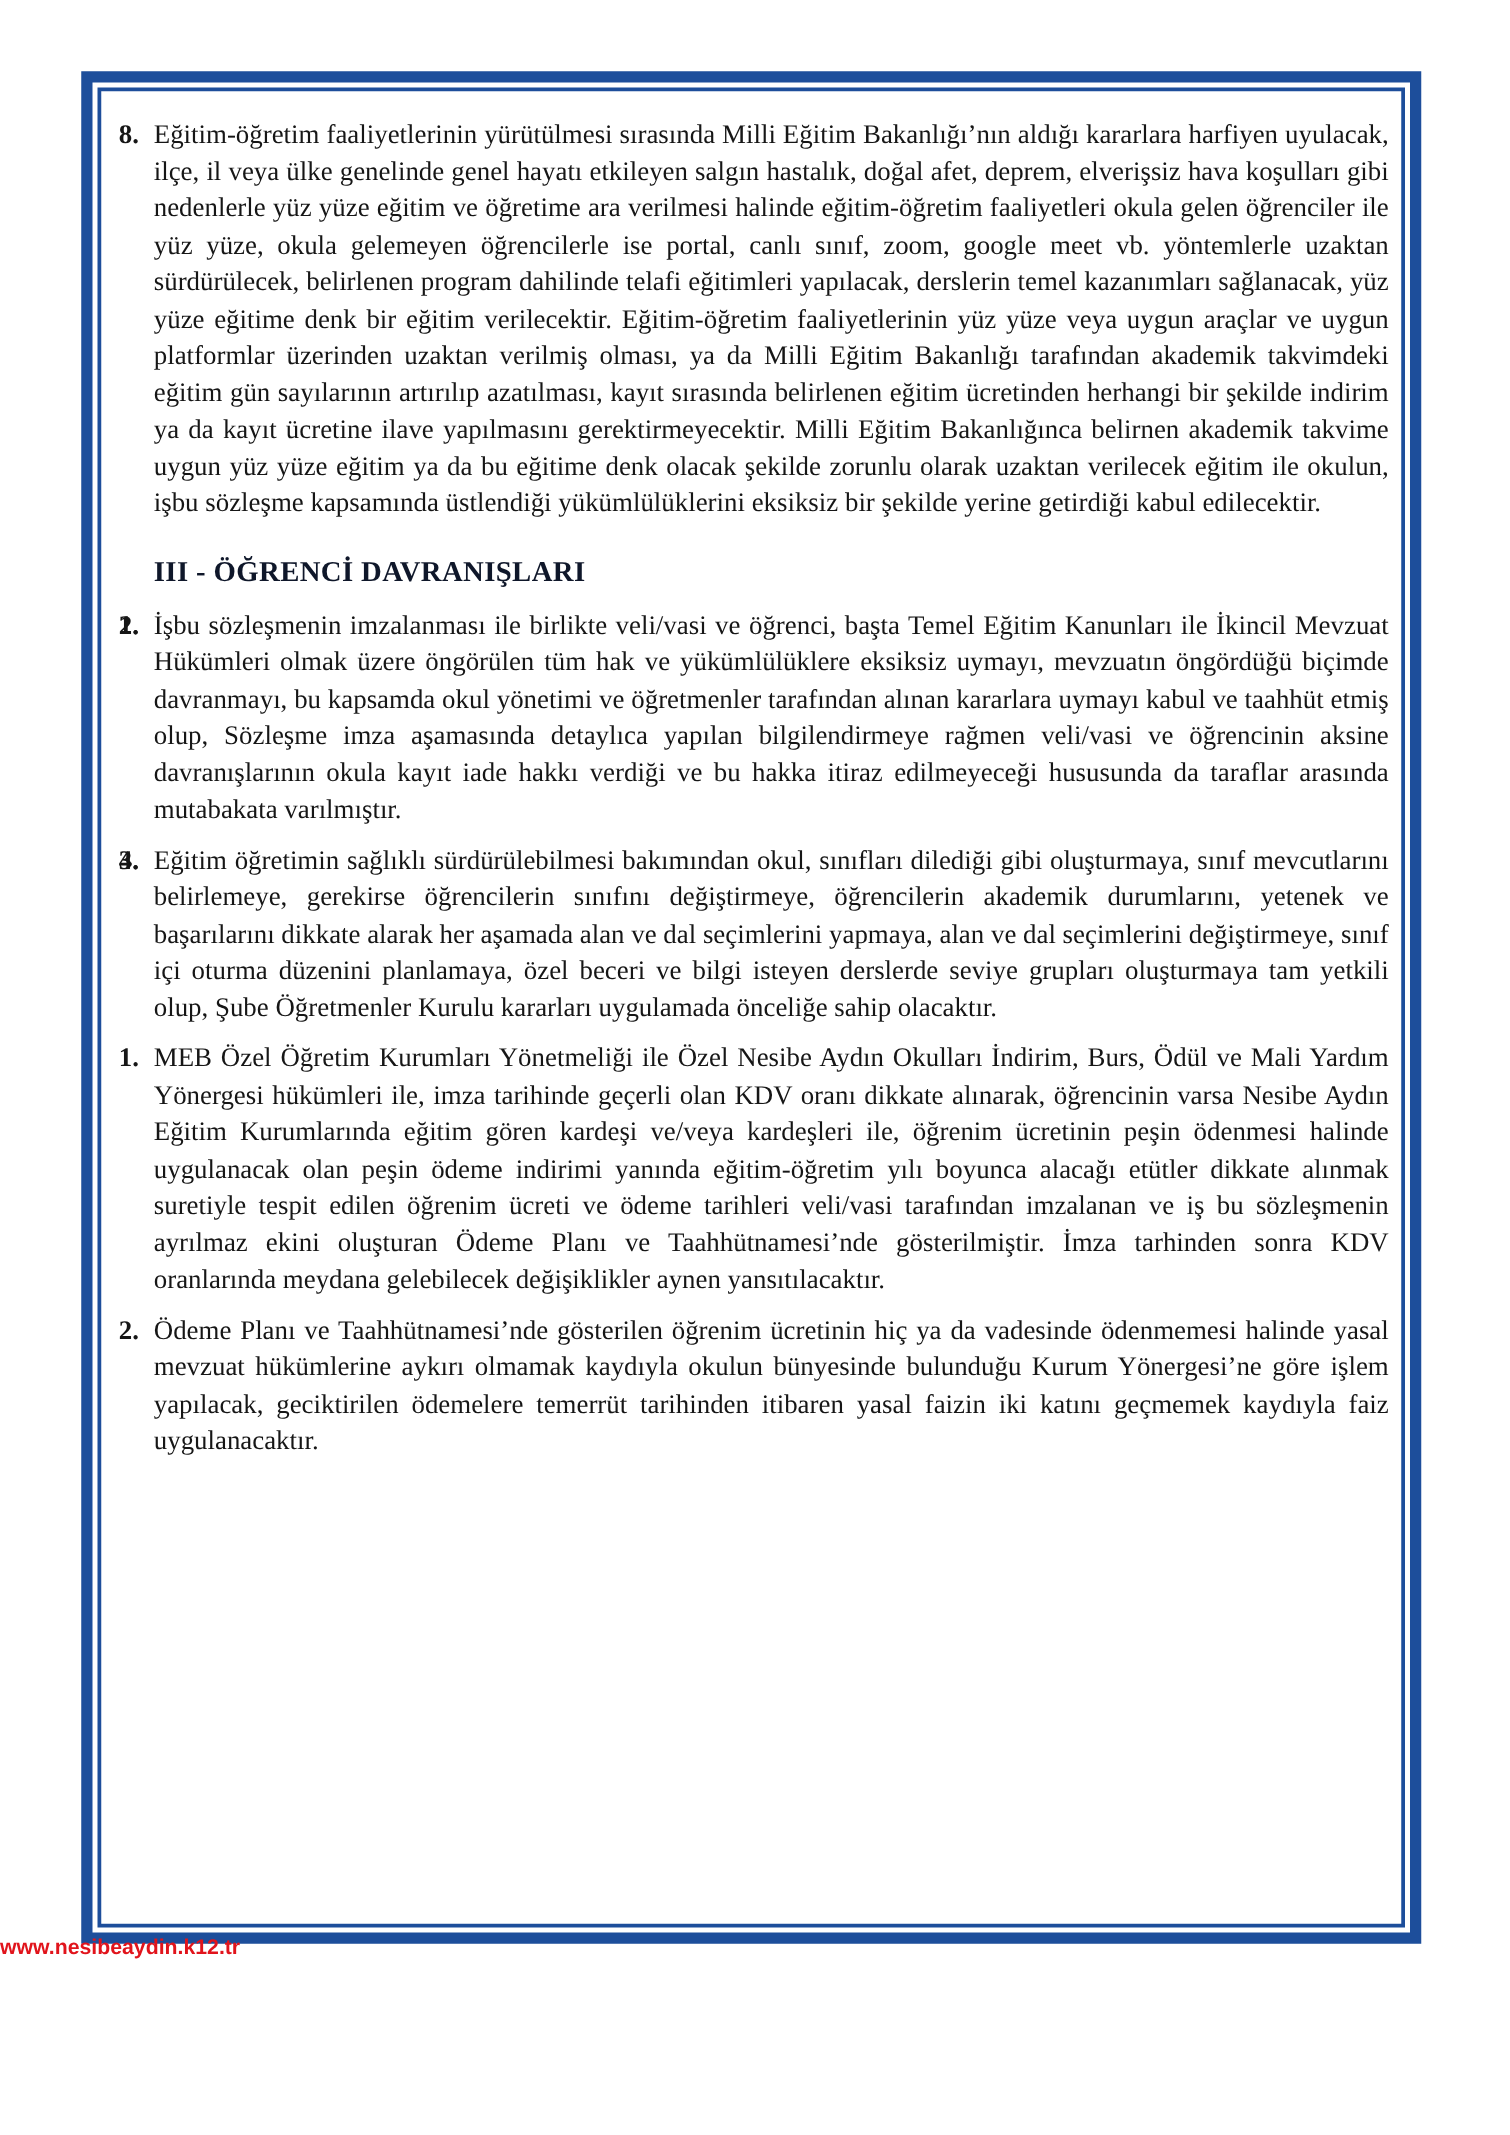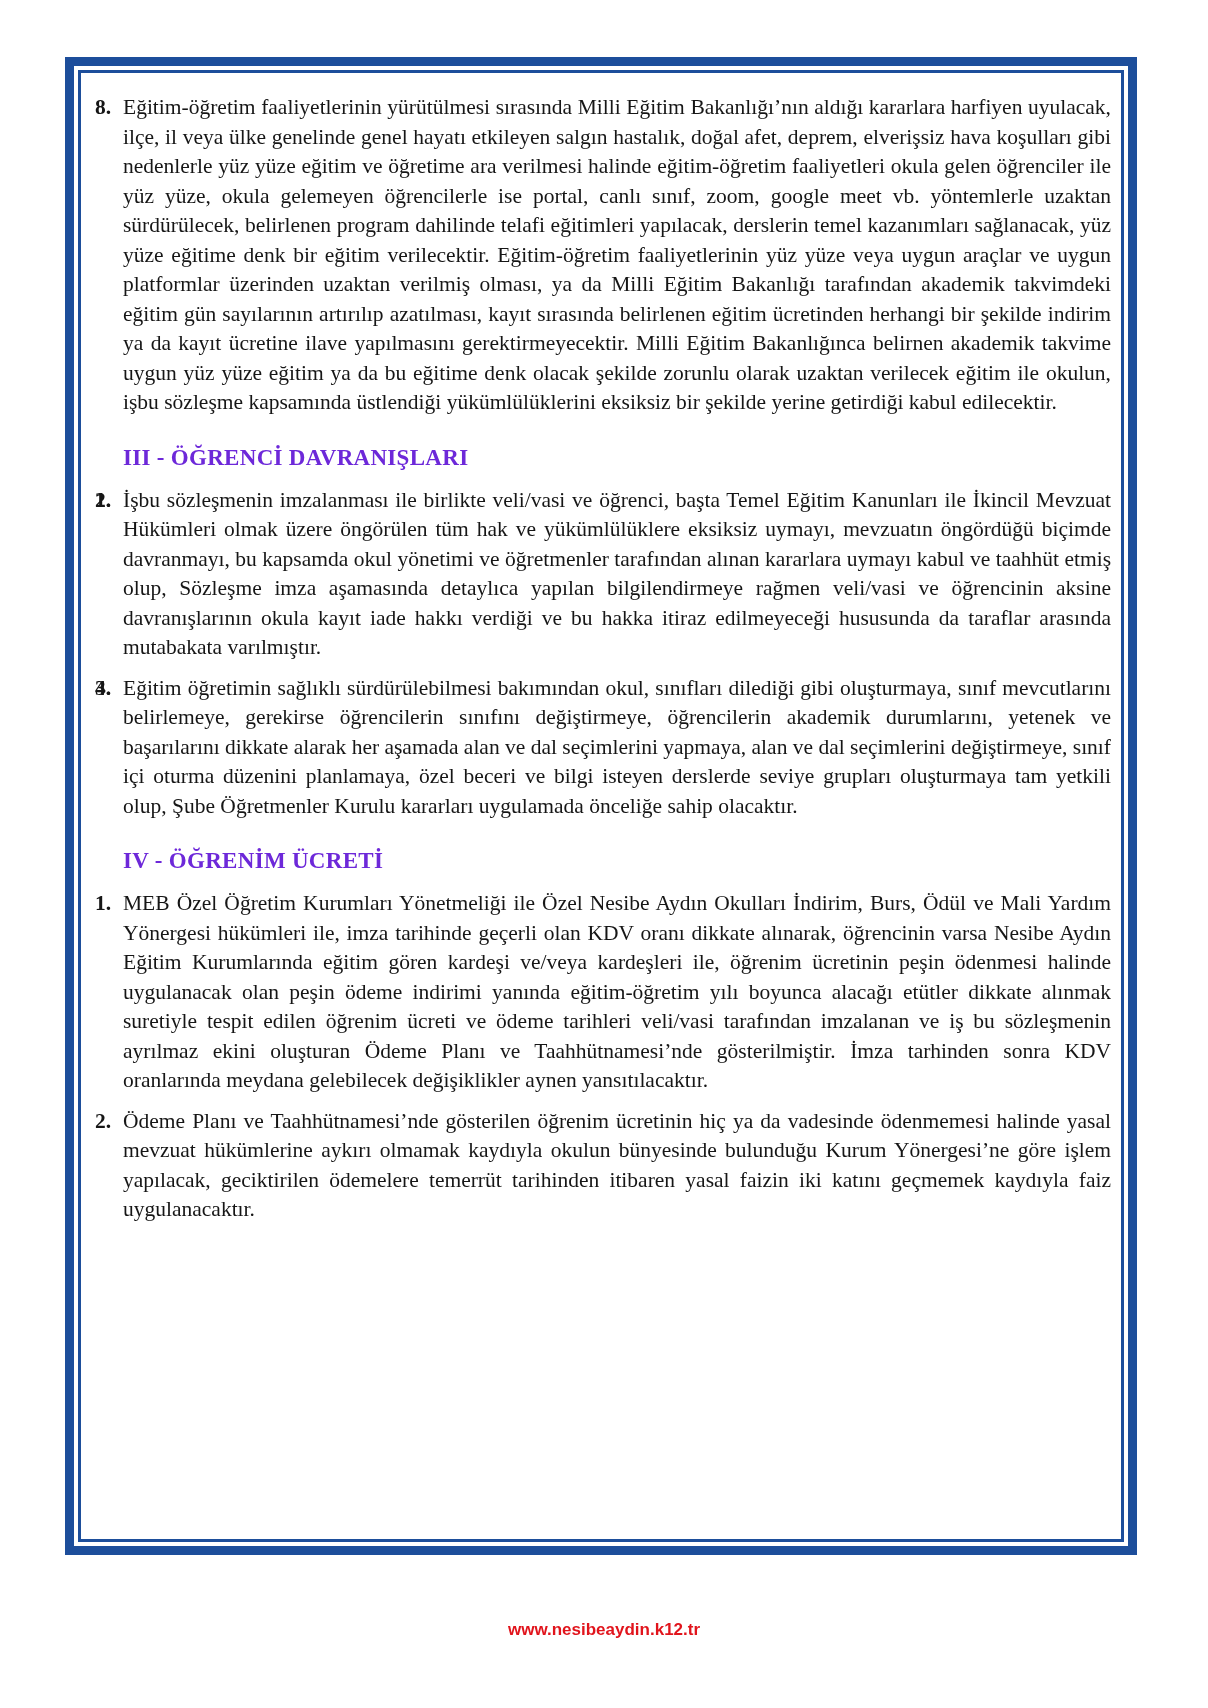--- a/index.html
+++ b/index.html
@@ -46,29 +46,29 @@
   .doc-item .num {
     position: absolute;
     left: 0;
     top: 0;
     font-weight: bold;
   }
   .section-title {
     margin: 27px 0 15px 28px;
     font-size: 23px;
     font-weight: bold;
-    color: #6d28d9;
+    color: #0f172a;
     letter-spacing: 0.3px;
   }
   .footer-url {
     position: absolute;
     left: 0;
-    top: 1620px;
+    top: 1548px;
     width: 1208px;
-    text-align: center;
+    text-align: left;
     font-family: "Liberation Sans", sans-serif;
     font-weight: bold;
     font-size: 17px;
     color: #e1141c;
   }
 </style>
 </head>
 <body>
 
 <div class="page">
@@ -90,21 +90,20 @@
         <span>İşbu sözleşmenin imzalanması ile birlikte veli/vasi ve öğrenci, başta Temel Eğitim Kanunları ile İkincil Mevzuat Hükümleri olmak üzere öngörülen tüm hak ve yükümlülüklere eksiksiz uymayı, mevzuatın öngördüğü biçimde davranmayı, bu kapsamda okul yönetimi ve öğretmenler tarafından alınan kararlara uymayı kabul ve taahhüt etmiş olup, Sözleşme imza aşamasında detaylıca yapılan bilgilendirmeye rağmen veli/vasi ve öğrencinin aksine davranışlarının okula kayıt iade hakkı verdiği ve bu hakka itiraz edilmeyeceği hususunda da taraflar arasında mutabakata varılmıştır.</span>
       </div>
       <div class="doc-item">
         <span class="num">3.</span>
       </div>
       <div class="doc-item">
         <span class="num">4.</span>
         <span>Eğitim öğretimin sağlıklı sürdürülebilmesi bakımından okul, sınıfları dilediği gibi oluşturmaya, sınıf mevcutlarını belirlemeye, gerekirse öğrencilerin sınıfını değiştirmeye, öğrencilerin akademik durumlarını, yetenek ve başarılarını dikkate alarak her aşamada alan ve dal seçimlerini yapmaya, alan ve dal seçimlerini değiştirmeye, sınıf içi oturma düzenini planlamaya, özel beceri ve bilgi isteyen derslerde seviye grupları oluşturmaya tam yetkili olup, Şube Öğretmenler Kurulu kararları uygulamada önceliğe sahip olacaktır.</span>
       </div>
 
-      <div class="section-title">IV - ÖĞRENİM ÜCRETİ</div>
 
       <div class="doc-item">
         <span class="num">1.</span>
         <span>MEB Özel Öğretim Kurumları Yönetmeliği ile Özel Nesibe Aydın Okulları İndirim, Burs, Ödül ve Mali Yardım Yönergesi hükümleri ile, imza tarihinde geçerli olan KDV oranı dikkate alınarak, öğrencinin varsa Nesibe Aydın Eğitim Kurumlarında eğitim gören kardeşi ve/veya kardeşleri ile, öğrenim ücretinin peşin ödenmesi halinde uygulanacak olan peşin ödeme indirimi yanında eğitim-öğretim yılı boyunca alacağı etütler dikkate alınmak suretiyle tespit edilen öğrenim ücreti ve ödeme tarihleri veli/vasi tarafından imzalanan ve iş bu sözleşmenin ayrılmaz ekini oluşturan Ödeme Planı ve Taahhütnamesi’nde gösterilmiştir. İmza tarhinden sonra KDV oranlarında meydana gelebilecek değişiklikler aynen yansıtılacaktır.</span>
       </div>
       <div class="doc-item">
         <span class="num">2.</span>
         <span>Ödeme Planı ve Taahhütnamesi’nde gösterilen öğrenim ücretinin hiç ya da vadesinde ödenmemesi halinde yasal mevzuat hükümlerine aykırı olmamak kaydıyla okulun bünyesinde bulunduğu Kurum Yönergesi’ne göre işlem yapılacak, geciktirilen ödemelere temerrüt tarihinden itibaren yasal faizin iki katını geçmemek kaydıyla faiz uygulanacaktır.</span>
       </div>
 

